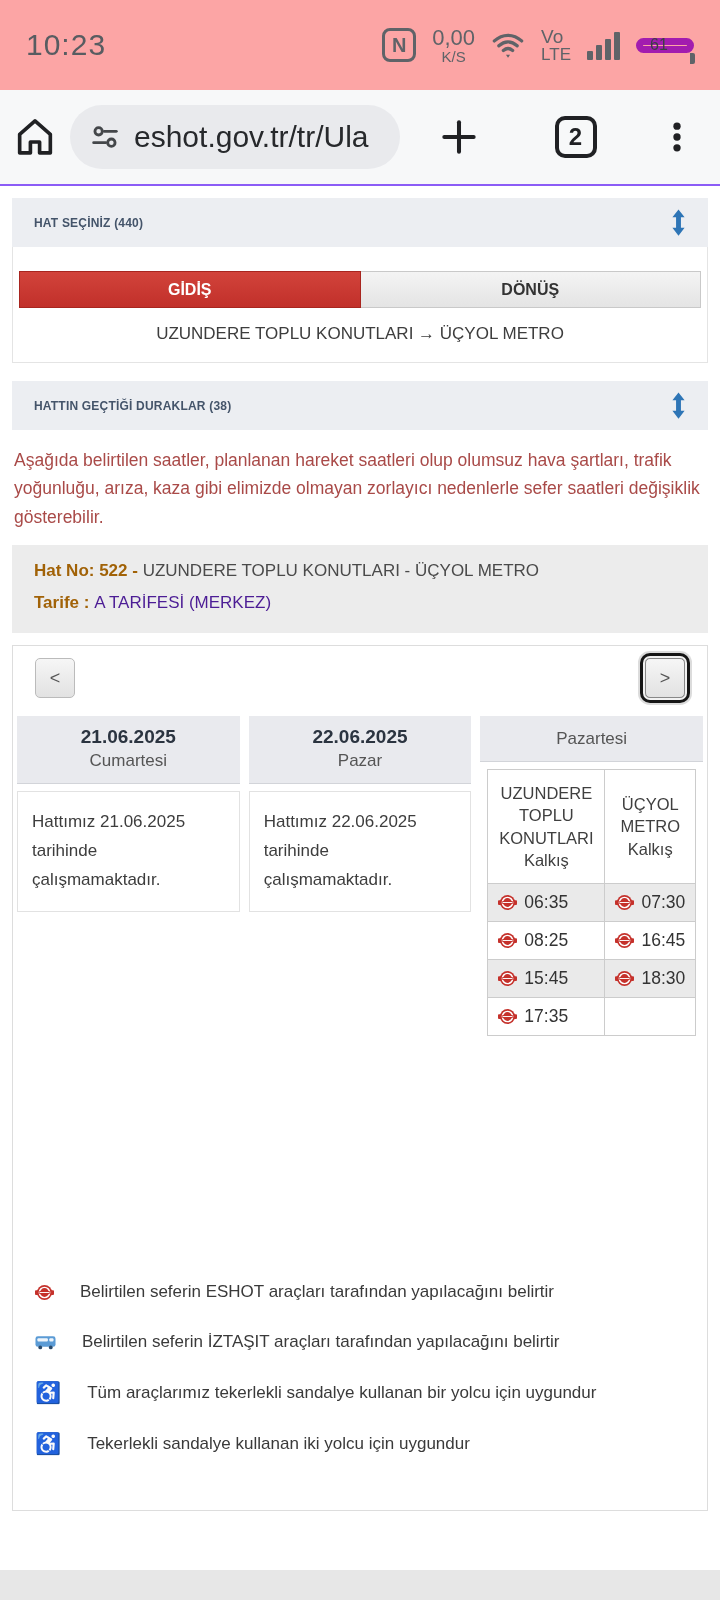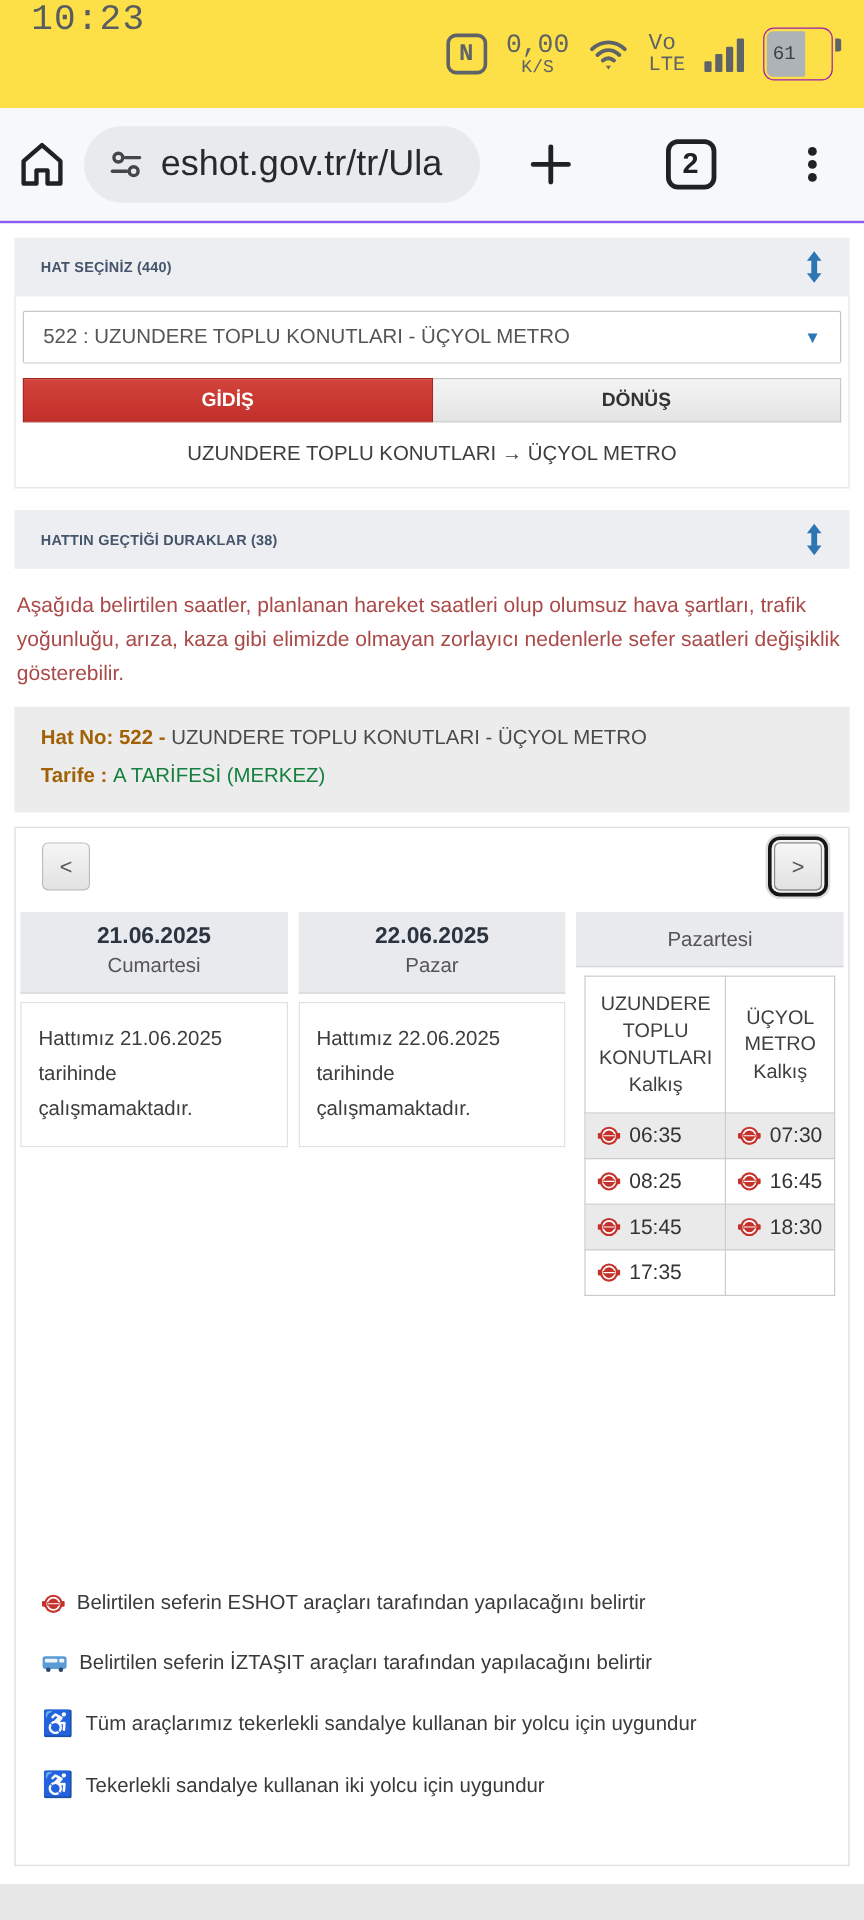--- a/index.html
+++ b/index.html
@@ -1,33 +1,33 @@
 <!DOCTYPE html>
 <html><head>
 <meta charset="utf-8">
 <style>
   * { margin:0; padding:0; box-sizing:border-box; }
   html,body { background:#ddd; }
   body { font-family:"Liberation Sans", sans-serif; }
   .screen { position:relative; width:720px; height:1600px; background:#fff; overflow:hidden; margin:0 auto; }
 
   
-  .statusbar { position:absolute; top:0; left:0; width:720px; height:90px; background:#fde047; display:flex; justify-content:space-between; padding:0 26px;font-family:Liberation Mono, monospace; }
+  .statusbar { position:absolute; top:0; left:0; width:720px; height:90px; background:#fca5a5; display:flex; align-items:center; justify-content:space-between; padding:0 26px; }
   .clock { font-size:30px; color:#585c61; letter-spacing:1px; }
   .stat-right { display:flex; align-items:center; gap:16px; color:#5f6368; }
   .nfc-box { width:34px; height:34px; border:3px solid #5f6368; border-radius:8px; display:flex; align-items:center; justify-content:center; font-weight:700; font-size:20px; color:#5f6368; }
   .rate { text-align:center; line-height:1; }
   .rate .r1 { font-size:22px; }
   .rate .r2 { font-size:15px; }
   .volte { text-align:left; line-height:1; }
   .volte .r1 { font-size:19px; }
   .volte .r2 { font-size:17px; }
   .sigbars { display:flex; align-items:flex-end; gap:3px; height:30px; }
   .sigbars i { display:block; width:6px; background:#5f6368; border-radius:1px; }
-  .battery { position:relative; width:58px; height:44px; border:1px solid #a21caf; border-radius:9px; display:flex; align-items:center; }
+  .battery { position:relative; width:58px; height:15px; border:7px solid #a21caf; border-radius:9px; display:flex; align-items:center; }
   .battery:after { content:""; position:absolute; right:-8px; top:8px; width:5px; height:11px; background:#5f6368; border-radius:0 2px 2px 0; }
   .batt-fill { position:absolute; left:2px; top:2px; bottom:2px; width:32px; background:#aeb3b8; border-radius:5px 2px 2px 5px; }
   .batt-txt { position:relative; z-index:1; font-size:16px; color:#3c4043; padding-left:7px; }
 
   
   .toolbar { position:absolute; top:90px; left:0; width:720px; height:96px; background:#f7f8f9; display:flex; align-items:center; border-bottom:2px solid #8b5cf6; }
   .home-btn { width:70px; display:flex; justify-content:center; }
   .urlpill { width:330px; height:64px; background:#e9eaed; border-radius:32px; display:flex; align-items:center; padding:0 18px; overflow:hidden; }
   .url-txt { font-size:30px; color:#27292c; white-space:nowrap; margin-left:12px; }
   .tb-btn { flex:1; display:flex; justify-content:center; align-items:center; }
@@ -44,21 +44,21 @@
   .tabsrow { display:flex; margin:12px 2px 0 2px; height:37px; }
   .tab { flex:1; display:flex; align-items:center; justify-content:center; font-size:16px; font-weight:700; }
   .tab.gidis { background:linear-gradient(#d2433b,#c1302a); color:#fff; border:1px solid #a8251f; }
   .tab.donus { background:linear-gradient(#f4f4f4,#e4e4e4); color:#333; border:1px solid #c9c9c9; border-left:none; }
   .direction { text-align:center; font-size:17px; color:#3d3d3d; padding:16px 0 4px 0; }
   .notice { margin:16px 14px 0 14px; color:#a94a48; font-size:17.5px; line-height:1.62; }
   .infobox { margin:14px 12px 0 12px; background:#ececec; padding:16px 22px 20px 22px; }
   .infobox .line { font-size:17px; color:#4a4a4a; margin-bottom:12px; }
   .infobox .line:last-child { margin-bottom:0; }
   .infobox b { color:#a16207; }
-  .infobox a { color:#15803d; text-decoration:none; }
+  .infobox a { color:#4c1d95; text-decoration:none; }
 
   .bigbox { margin:12px 12px 0 12px; border:1px solid #ddd; background:#fff; padding-bottom:26px; }
   .navrow { display:flex; align-items:center; justify-content:space-between; padding:12px 22px 10px 22px; }
   .navbtn { width:40px; height:40px; background:linear-gradient(#f6f6f6,#e2e2e2); border:1px solid #bbb; border-radius:5px; font-size:18px; color:#555; display:flex; align-items:center; justify-content:center; }
   .navbtn.focused { box-shadow:0 0 0 2px #f2f2f2, 0 0 0 5px #161616, 0 0 0 7px #dcdcdc; border-color:#888; }
   .navhint { font-size:17px; color:#333; }
 
   .cols { display:flex; gap:9px; padding:8px 4px 0 4px; }
   .col { flex:1; min-width:0; }
   .day-head { background:#e9eaee; border-bottom:1px solid #d2d4d9; text-align:center; padding:10px 4px 12px 4px; }
@@ -67,21 +67,21 @@
   .day-body { border:1px solid #e2e2e2; margin-top:7px; padding:16px 14px; font-size:17px; color:#3d3d3d; line-height:1.7; min-height:78px; }
   .tt-wrap { margin-top:7px; padding:0 7px; }
   table.tt { width:100%; border-collapse:collapse; }
   table.tt th, table.tt td { border:1px solid #ccc; }
   table.tt th { background:#fff; font-weight:400; font-size:16.5px; color:#3f3f3f; text-align:center; padding:12px 4px; line-height:1.35; }
   table.tt td { padding:6px 6px 6px 10px; font-size:17.5px; color:#333; height:38px; }
   table.tt tr.odd td { background:#eaeaea; }
   .timecell { display:flex; align-items:center; gap:7px;text-align:center; }
 
   .legend { margin:246px 0 0 22px; }
-  .legend-item { display:flex; align-items:center; gap:10px; margin-bottom:30px; font-size:17px; color:#3a3a3a; }
+  .legend-item { display:flex; align-items:center; gap:26px; margin-bottom:30px; font-size:17px; color:#3a3a3a; }
   .footer-gray { position:absolute; left:0; bottom:0; width:720px; height:30px; background:#e7e7e7; }
 
   .ico { display:inline-flex; align-items:center; justify-content:center; flex:none; }
   .wheel-glyph { font-size:21px; line-height:1; }
 </style>
 </head>
 <body>
 
 <div class="screen">
 
@@ -164,24 +164,20 @@
     <div class="strip">
       <span class="t">HAT SEÇİNİZ (440)</span>
       <span class="ico">
         <svg width="15" height="27" viewBox="0 0 16 28">
           <path d="M8 0 L14.5 8.5 H10.6 V19.5 H14.5 L8 28 L1.5 19.5 H5.4 V8.5 H1.5 Z" fill="#2e75b6"></path>
         </svg>
       </span>
     </div>
 
     <div class="sec-box">
-      <div class="selectbox">
-        <span class="val">522 : UZUNDERE TOPLU KONUTLARI - ÜÇYOL METRO</span>
-        <span class="caret">▼</span>
-      </div>
       <div class="tabsrow">
         <div class="tab gidis">GİDİŞ</div>
         <div class="tab donus">DÖNÜŞ</div>
       </div>
       <div class="direction">UZUNDERE TOPLU KONUTLARI → ÜÇYOL METRO</div>
     </div>
 
     <div class="strip" style="margin-top:18px">
       <span class="t">HATTIN GEÇTİĞİ DURAKLAR (38)</span>
       <span class="ico">

